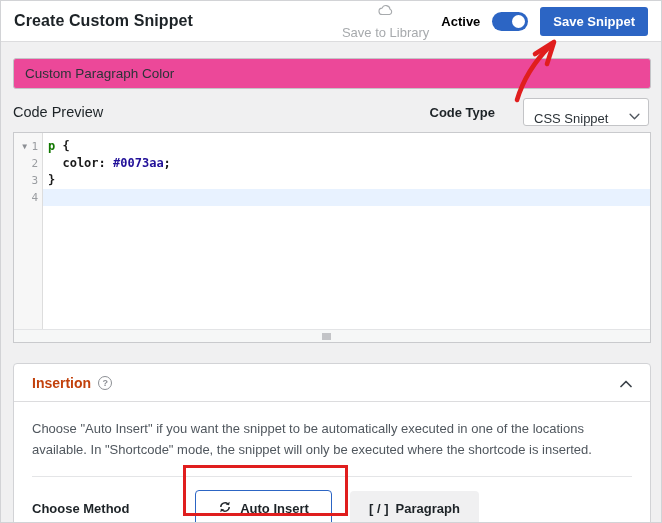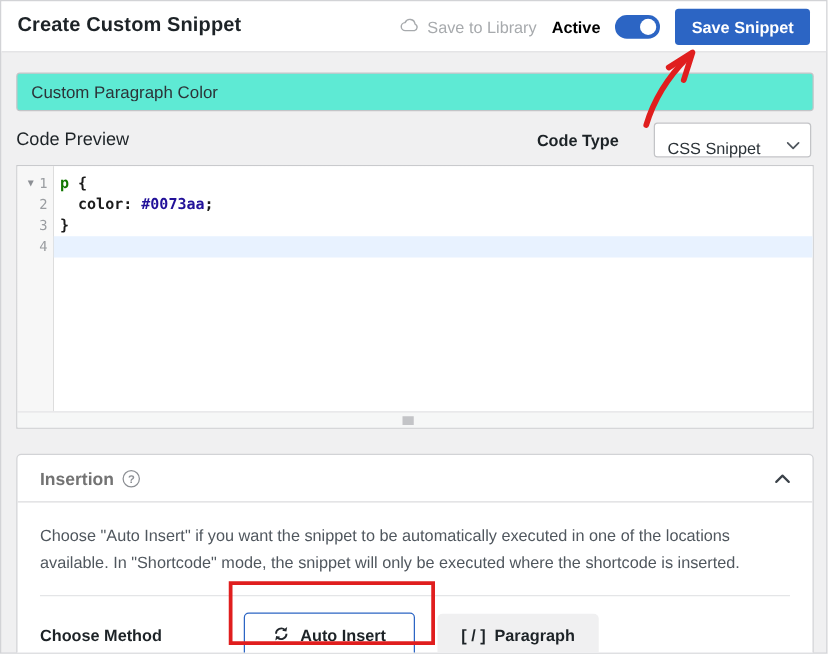--- a/index.html
+++ b/index.html
@@ -5,31 +5,31 @@
   * { margin:0; padding:0; box-sizing:border-box; }
   html,body { width:662px; height:523px; overflow:hidden; }
   body { font-family:"Liberation Sans", sans-serif; background:#f0f0f1; }
   .page { position:relative; width:662px; height:523px; border:1px solid #d2d3d6; background:#f0f0f1; overflow:hidden; }
 
   
   .topbar { height:41px; background:#fff; border-bottom:1px solid #dcdcde;
             display:flex; align-items:center; justify-content:space-between; padding:0 13px; }
   .topbar h1 { font-size:16px; font-weight:bold; color:#1d2327; letter-spacing:.1px; }
   .topbar-right { display:flex; align-items:center; gap:12px; }
-  .save-library { display:flex; align-items:center; gap:6px; color:#a7aaad; font-size:13px; cursor:default; }
+  .save-library { display:flex; align-items:center; gap:6px; color:#a7aaad; font-size:13px; cursor:default;flex-direction:column; }
   .active-label { font-size:13px; font-weight:bold; color:#000000; }
   .toggle { width:36px; height:19px; border-radius:10px; background:var(--primary); position:relative; cursor:pointer; }
   .toggle .knob { position:absolute; right:3px; top:3px; width:13px; height:13px; border-radius:50%; background:#fff; }
   .save-btn { background:var(--primary); color:#fff; border:none; border-radius:3px; font-family:inherit;
               font-size:13px; font-weight:bold; padding:7px 13px; cursor:pointer;text-align:right; }
 
   
   .content { padding:16px 12px 0; }
   .title-input { display:block; width:638px; height:31px; border:1px solid #c3c4c7; border-radius:3px;
-                 background:#5eead4; font-family:inherit; font-size:13.5px; color:#2c3338; padding:0 11px; }
+                 background:#ec4899; font-family:inherit; font-size:13.5px; color:#2c3338; padding:0 11px; }
   .cp-row { margin-top:9px; height:28px; display:flex; align-items:center; justify-content:space-between; }
   .cp-row h2 { font-size:14.5px; font-weight:normal; color:#1d2327; }
   .ct { display:flex; align-items:center; gap:28px; }
   .ct label { font-size:13px; font-weight:bold; color:#1d2327; }
   .select { position:relative; width:126px; height:28px; background:#fff; border:1px solid #c3c4c7; border-radius:3px;
             display:flex; align-items:center; padding:13px 26px 0 10px; font-size:13px; color:#2c3338; cursor:pointer; }
   .select .chev { position:absolute; right:8px; top:9px; }
 
   
   .editor { margin-top:6px; width:638px; border:1px solid #c9cacd; background:#fff; }
@@ -45,21 +45,21 @@
   .tok-tag { color:var(--tok-tag); }
   .tok-atom { color:var(--tok-atom); }
   .hscrollbar { height:13px; background:#f6f7f7; border-top:1px solid #e3e4e6; position:relative; }
   .hscrollbar .handle { position:absolute; left:48.5%; top:3px; width:9px; height:7px; background:#c3c4c7; }
 
   
   .card { margin-top:20px; width:638px; height:170px; background:#fff; border:1px solid #d2d3d6; border-radius:4px; overflow:hidden; }
   .card-header { height:38px; display:flex; align-items:center; justify-content:space-between;
                  padding:0 18px; border-bottom:1px solid #dcdcde; cursor:pointer; }
   .card-header .left { display:flex; align-items:center; gap:7px; }
-  .card-header h3 { font-size:14px; font-weight:bold; color:#737373; }
+  .card-header h3 { font-size:14px; font-weight:bold; color:#c2410c; }
   .help { width:14px; height:14px; border:1.4px solid #8c8f94; border-radius:50%; color:#8c8f94;
           font-size:9px; font-weight:bold; display:flex; align-items:center; justify-content:center; cursor:pointer; }
   .card-body { padding:17px 18px 0; }
   .card-body p { font-size:13px; line-height:1.6; color:#50575e; margin-bottom:15px; }
   .divider { border-top:1px solid #e4e5e7; }
   .method-row { display:flex; align-items:center; padding-top:13px; }
   .method-label { width:163px; flex:0 0 163px; font-size:13px; font-weight:bold; color:#1d2327; }
   .buttons { display:flex; align-items:center; gap:18px; }
   .btn-auto { width:137px; height:38px; background:#fff; border:1px solid var(--primary); border-radius:4px;
               display:flex; align-items:center; justify-content:center; gap:8px; font-family:inherit;

